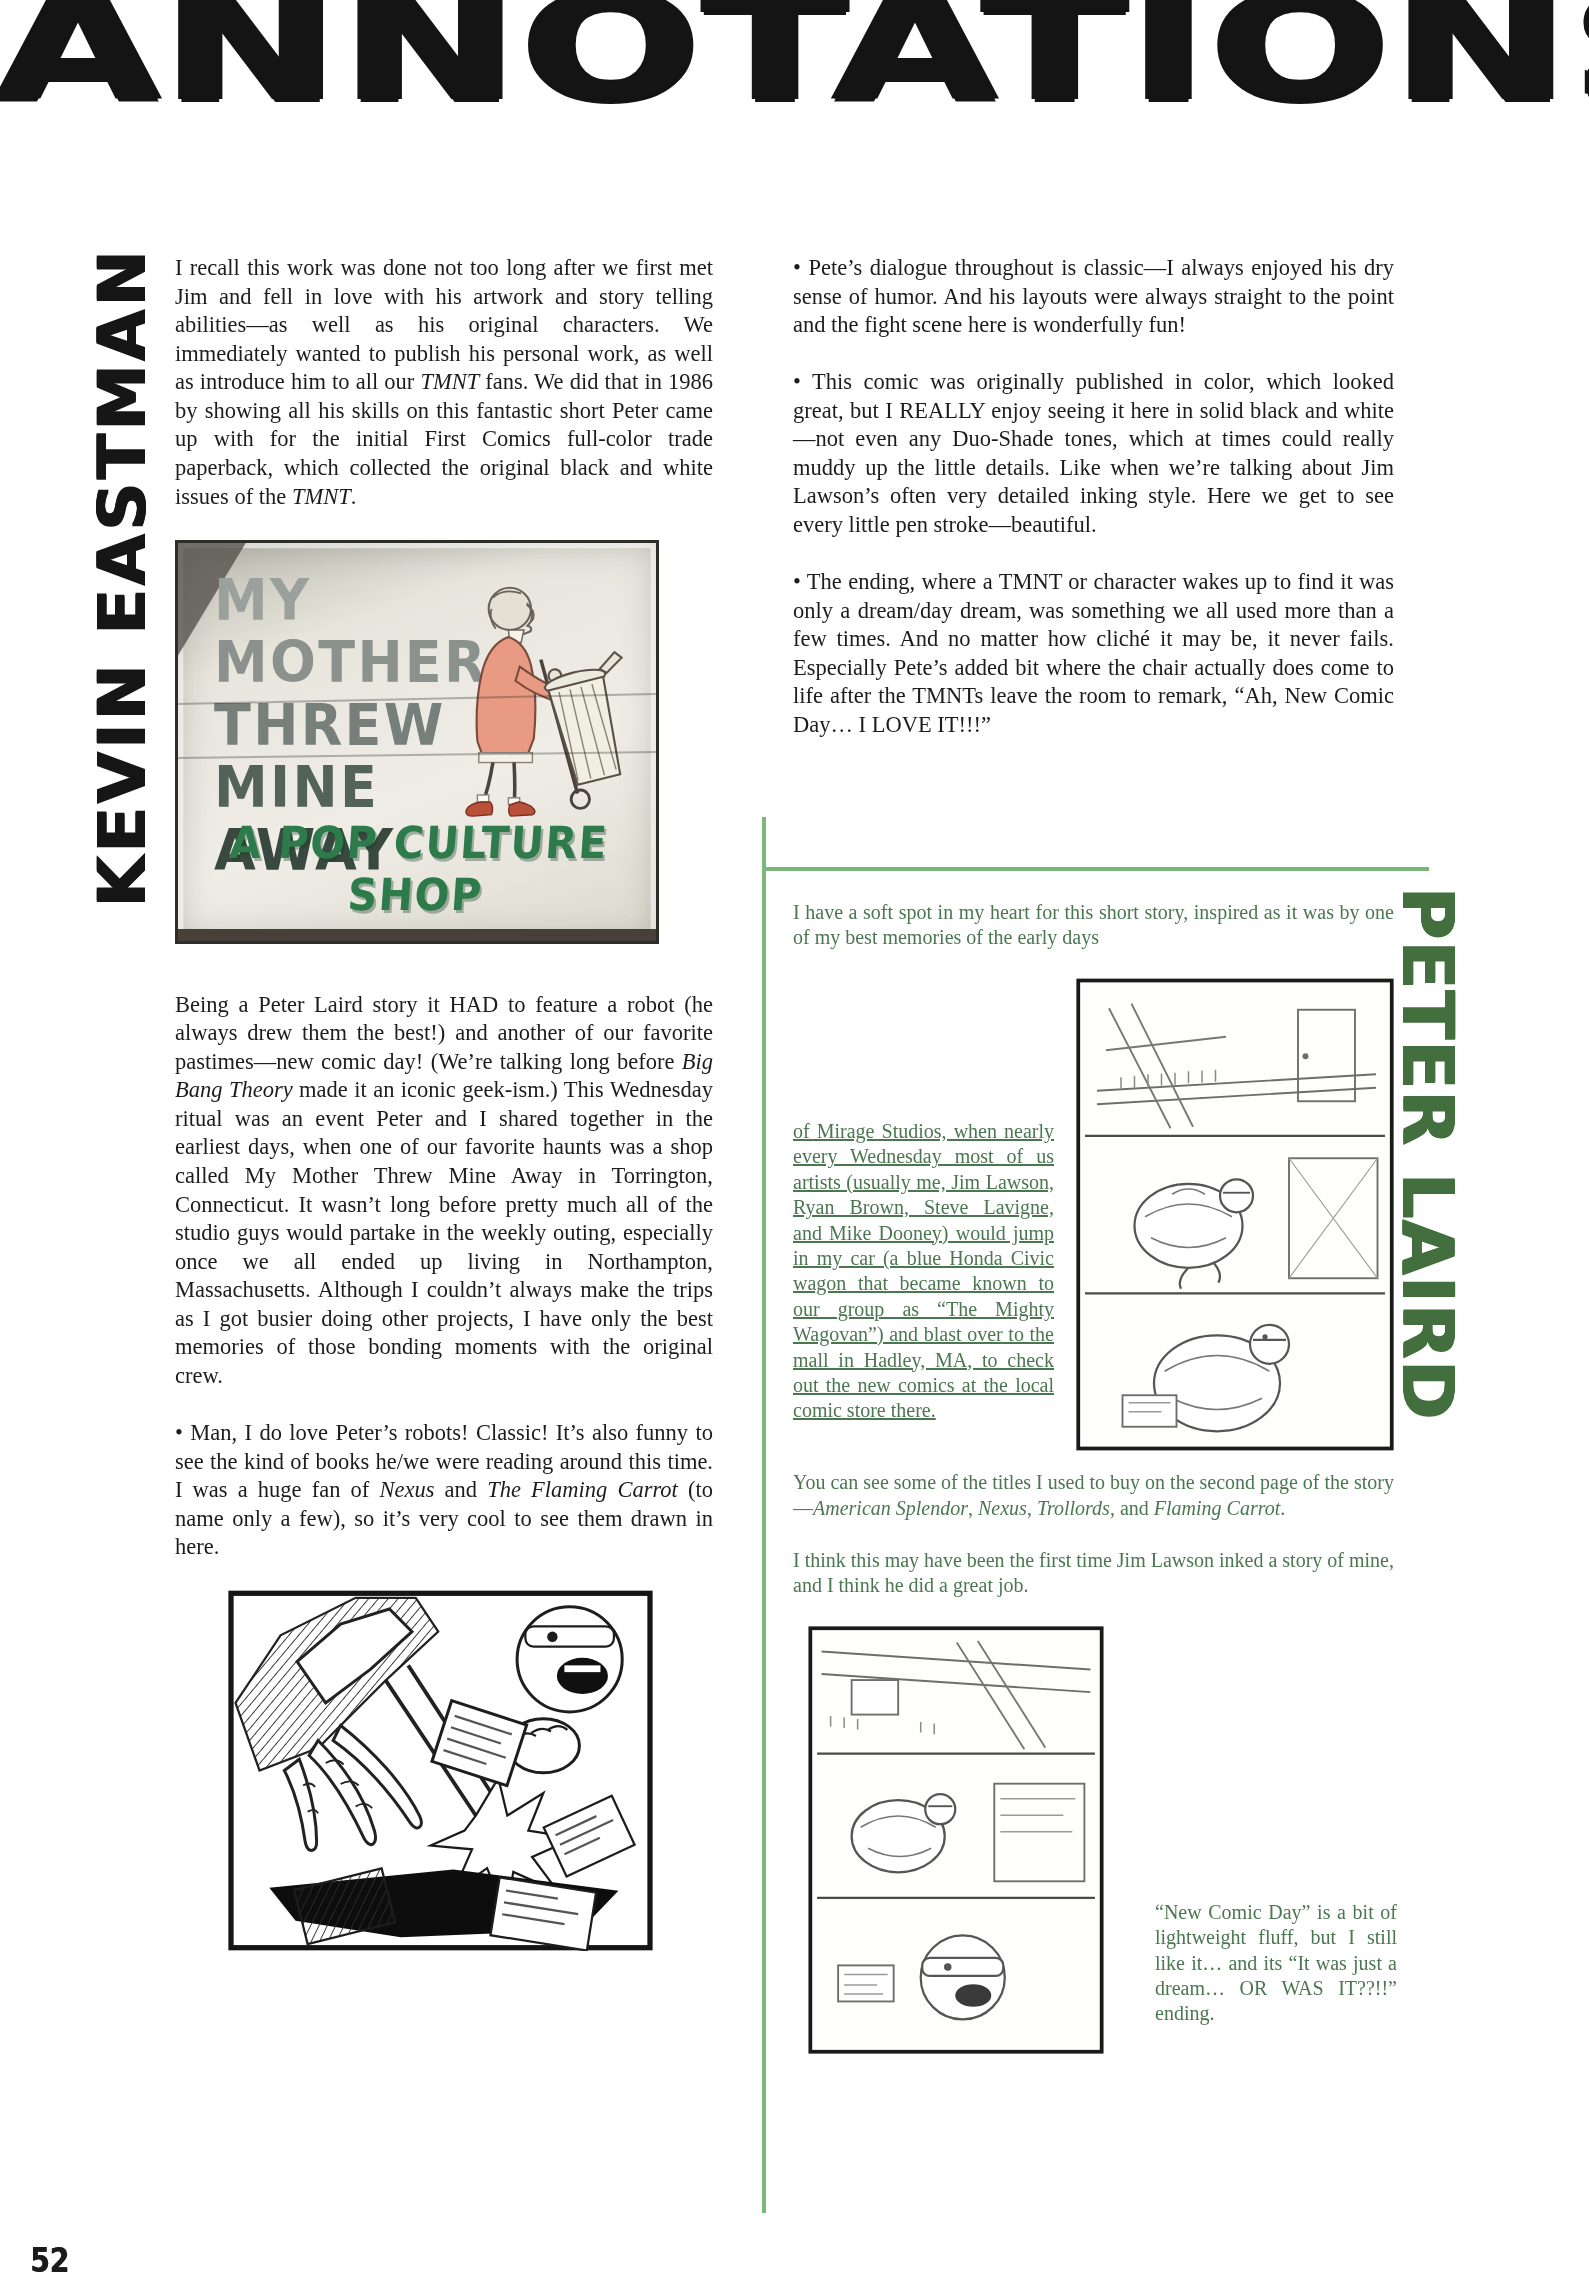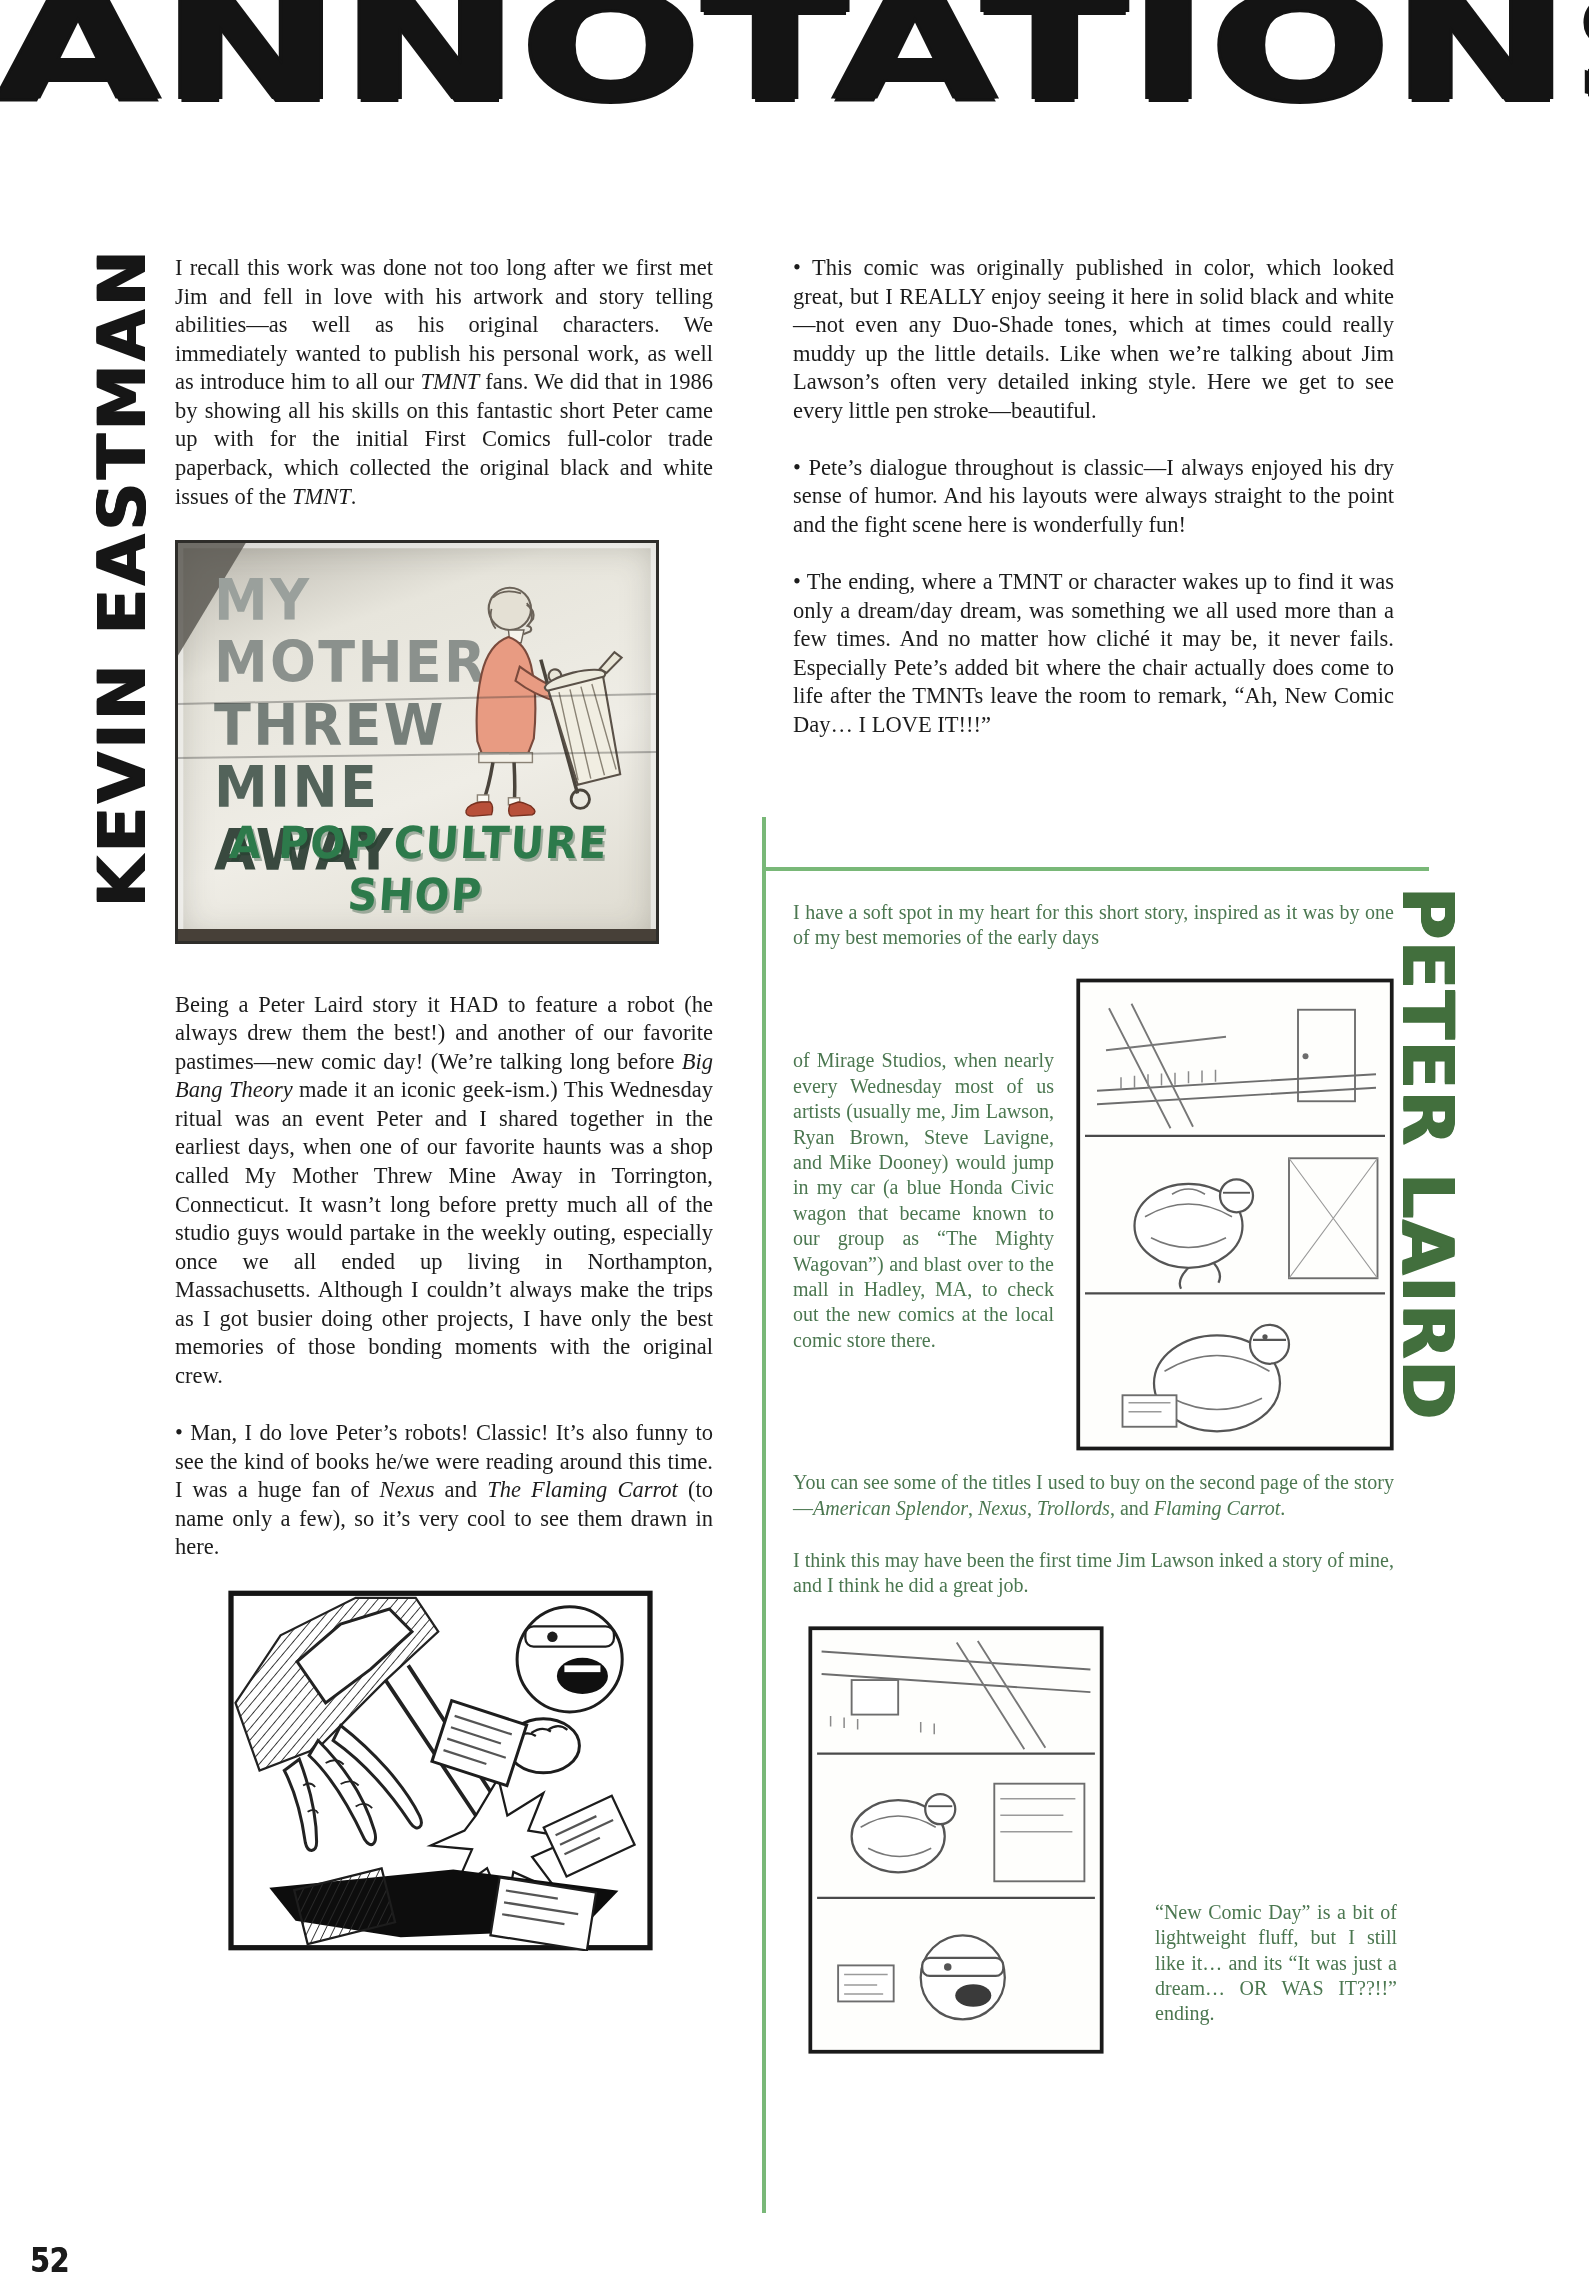--- a/index.html
+++ b/index.html
@@ -29,21 +29,21 @@
   .name-right{left:1469px;top:873px;width:562px;font-size:71px;letter-spacing:1.5px;
         color:var(--green-name);transform:rotate(90deg);transform-origin:0 0;}
 
   
   .col{position:absolute;}
   .col p{margin:0 0 28.5px;font-size:22.5px;line-height:1.27;text-align:justify;}
   .col-left{left:175px;top:254px;width:538px;}
   .col-right{left:793px;top:254px;width:601px;}
   .col-laird{left:793px;top:900px;width:601px;color:var(--green-text);}
   .col-laird p{font-size:20px;margin-bottom:27px;}
-  .laird-row{display:flex;align-items:center;margin-bottom:19.5px;}
+  .laird-row{display:flex;align-items:flex-end;margin-bottom:19.5px;text-decoration:underline;}
   .laird-narrow{width:261px;flex:0 0 261px;}
   .laird-row .comic{margin-left:auto;}
   .laird-bottom{display:flex;align-items:flex-end;margin-top:9px;}
   .pull-quote{width:242px;flex:0 0 242px;margin-left:51px !important;padding-top:113px;}
 
   
   .rule{position:absolute;background:var(--green-rule);}
   .rule-h{left:763px;top:867px;width:666px;height:3.8px;}
   .rule-v{left:762px;top:817px;width:3.8px;height:1396px;}
 
@@ -174,22 +174,22 @@
         <path d="M366,408 h70 M366,424 h100 M366,440 h84" fill="none" stroke="#555" stroke-width="3"></path>
       </g>
       <g transform="rotate(-25 480 330)">
         <rect x="432" y="292" width="100" height="72" fill="#fff" stroke="#1d1d1d" stroke-width="3"></rect>
         <path d="M442,308 h60 M442,322 h78 M442,336 h52" fill="none" stroke="#555" stroke-width="3"></path>
       </g>
     </svg>
   </section>
 
   <section class="col col-right">
+    <p><span>• Pete’s dialogue throughout is classic—I always enjoyed his dry sense of humor. And his layouts were always straight to the point and the fight scene here is wonderfully fun!</span></p>
     <p><span>• This comic was originally published in color, which looked great, but I REALLY enjoy seeing it here in solid black and white—not even any Duo-Shade tones, which at times could really muddy up the little details. Like when we’re talking about Jim Lawson’s often very detailed inking style. Here we get to see every little pen stroke—beautiful.</span></p>
-    <p><span>• Pete’s dialogue throughout is classic—I always enjoyed his dry sense of humor. And his layouts were always straight to the point and the fight scene here is wonderfully fun!</span></p>
     <p><span>• The ending, where a TMNT or character wakes up to find it was only a dream/day dream, was something we all used more than a few times. And no matter how cliché it may be, it never fails. Especially Pete’s added bit where the chair actually does come to life after the TMNTs leave the room to remark, “Ah, New Comic Day… I LOVE IT!!!”</span></p>
   </section>
 
   <div class="rule rule-h"></div>
   <div class="rule rule-v"></div>
 
   <section class="col col-laird">
     <p class="laird-intro"><span>I have a soft spot in my heart for this short story, inspired as it was by one of my best memories of the early days</span></p>
     <div class="laird-row">
       <p class="laird-narrow"><span>of Mirage Studios, when nearly every Wednesday most of us artists (usually me, Jim Lawson, Ryan Brown, Steve Lavigne, and Mike Dooney) would jump in my car (a blue Honda Civic wagon that became known to our group as “The Mighty Wagovan”) and blast over to the mall in Hadley, MA, to check out the new comics at the local comic store there.</span></p>

